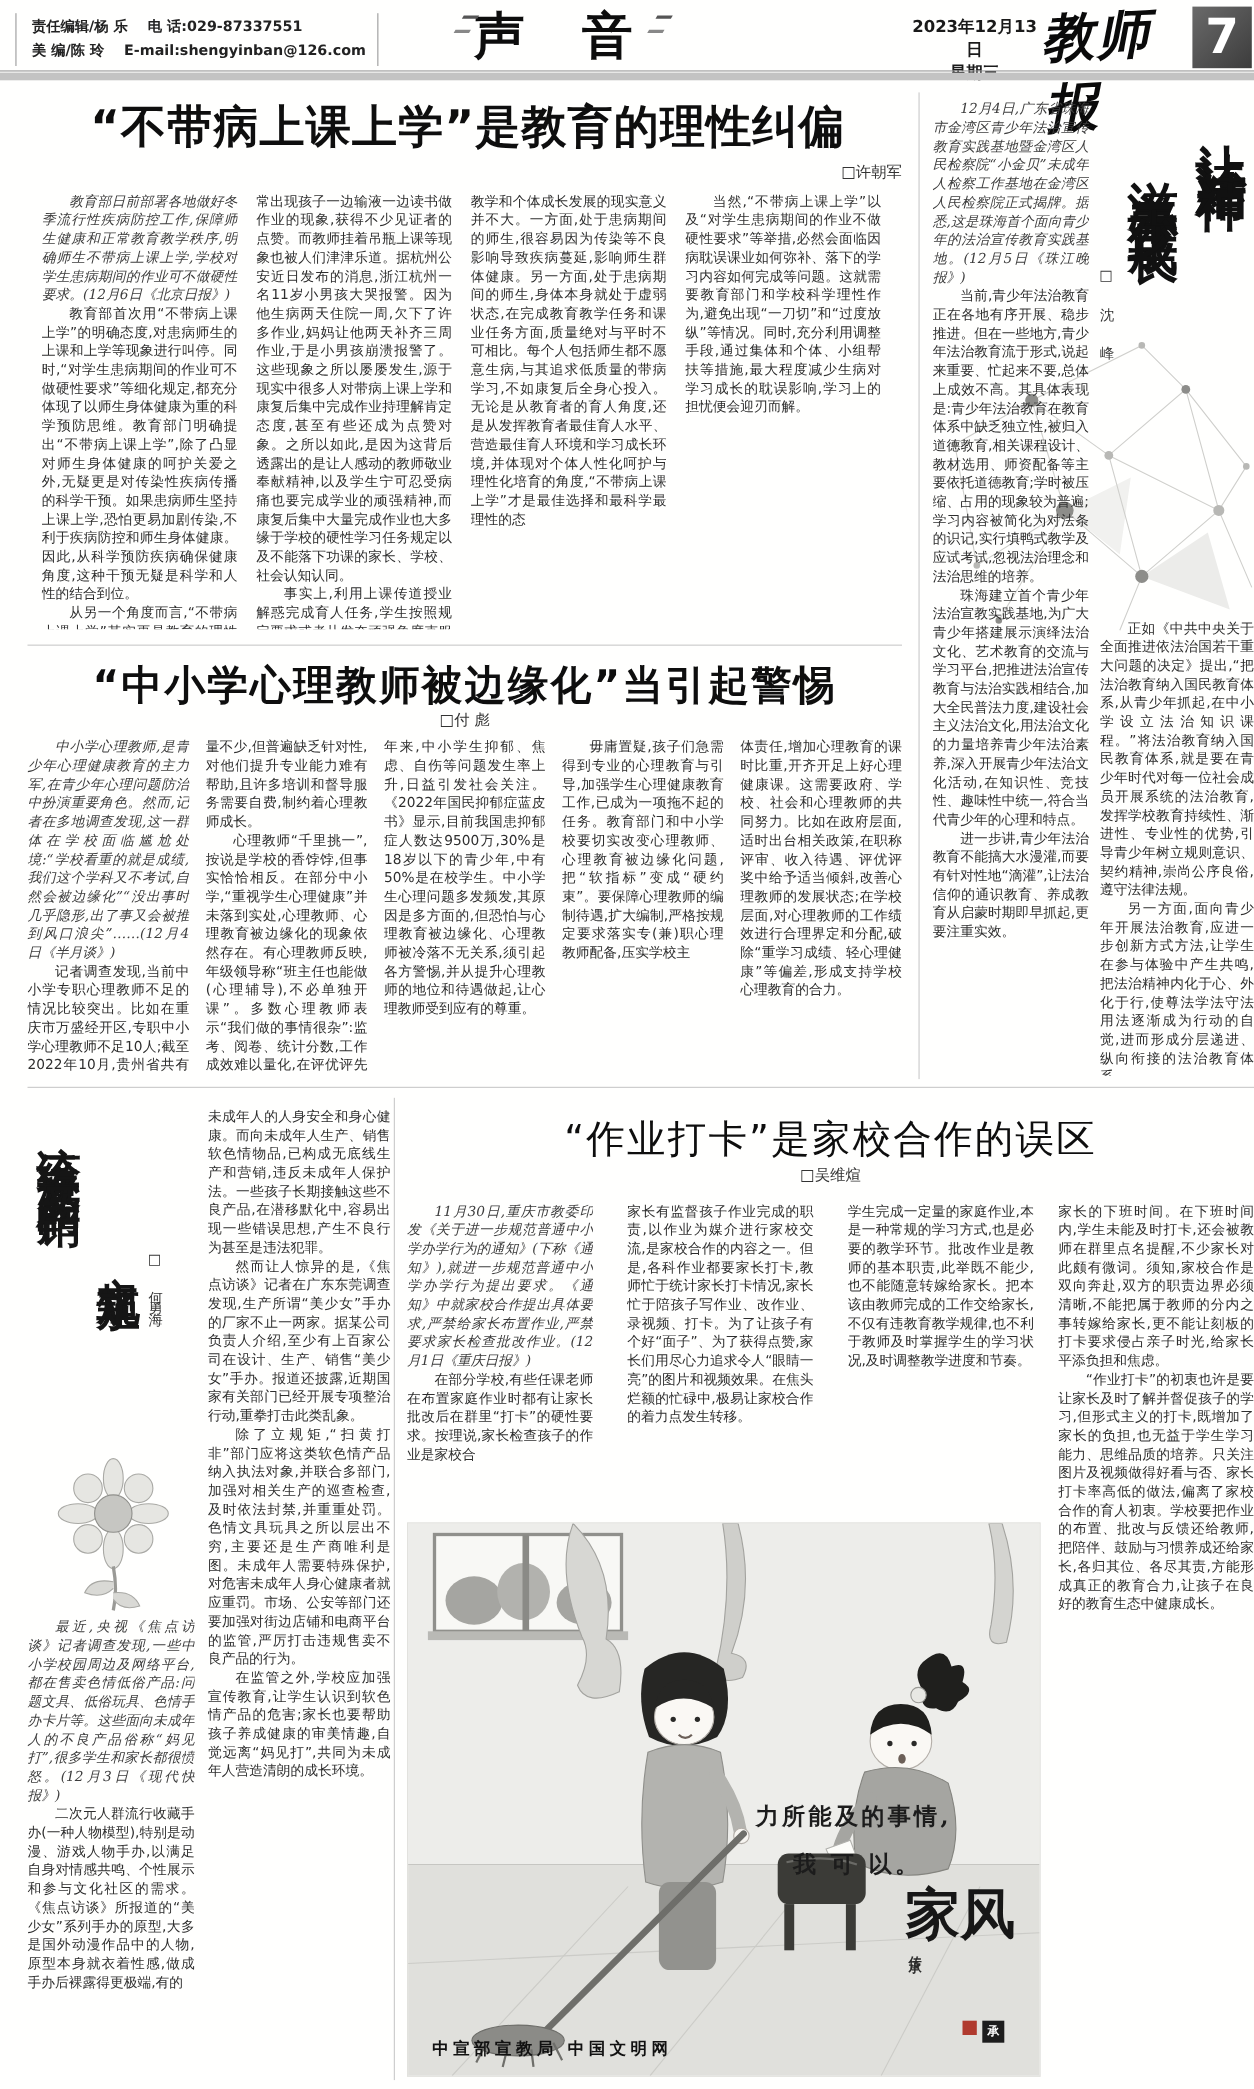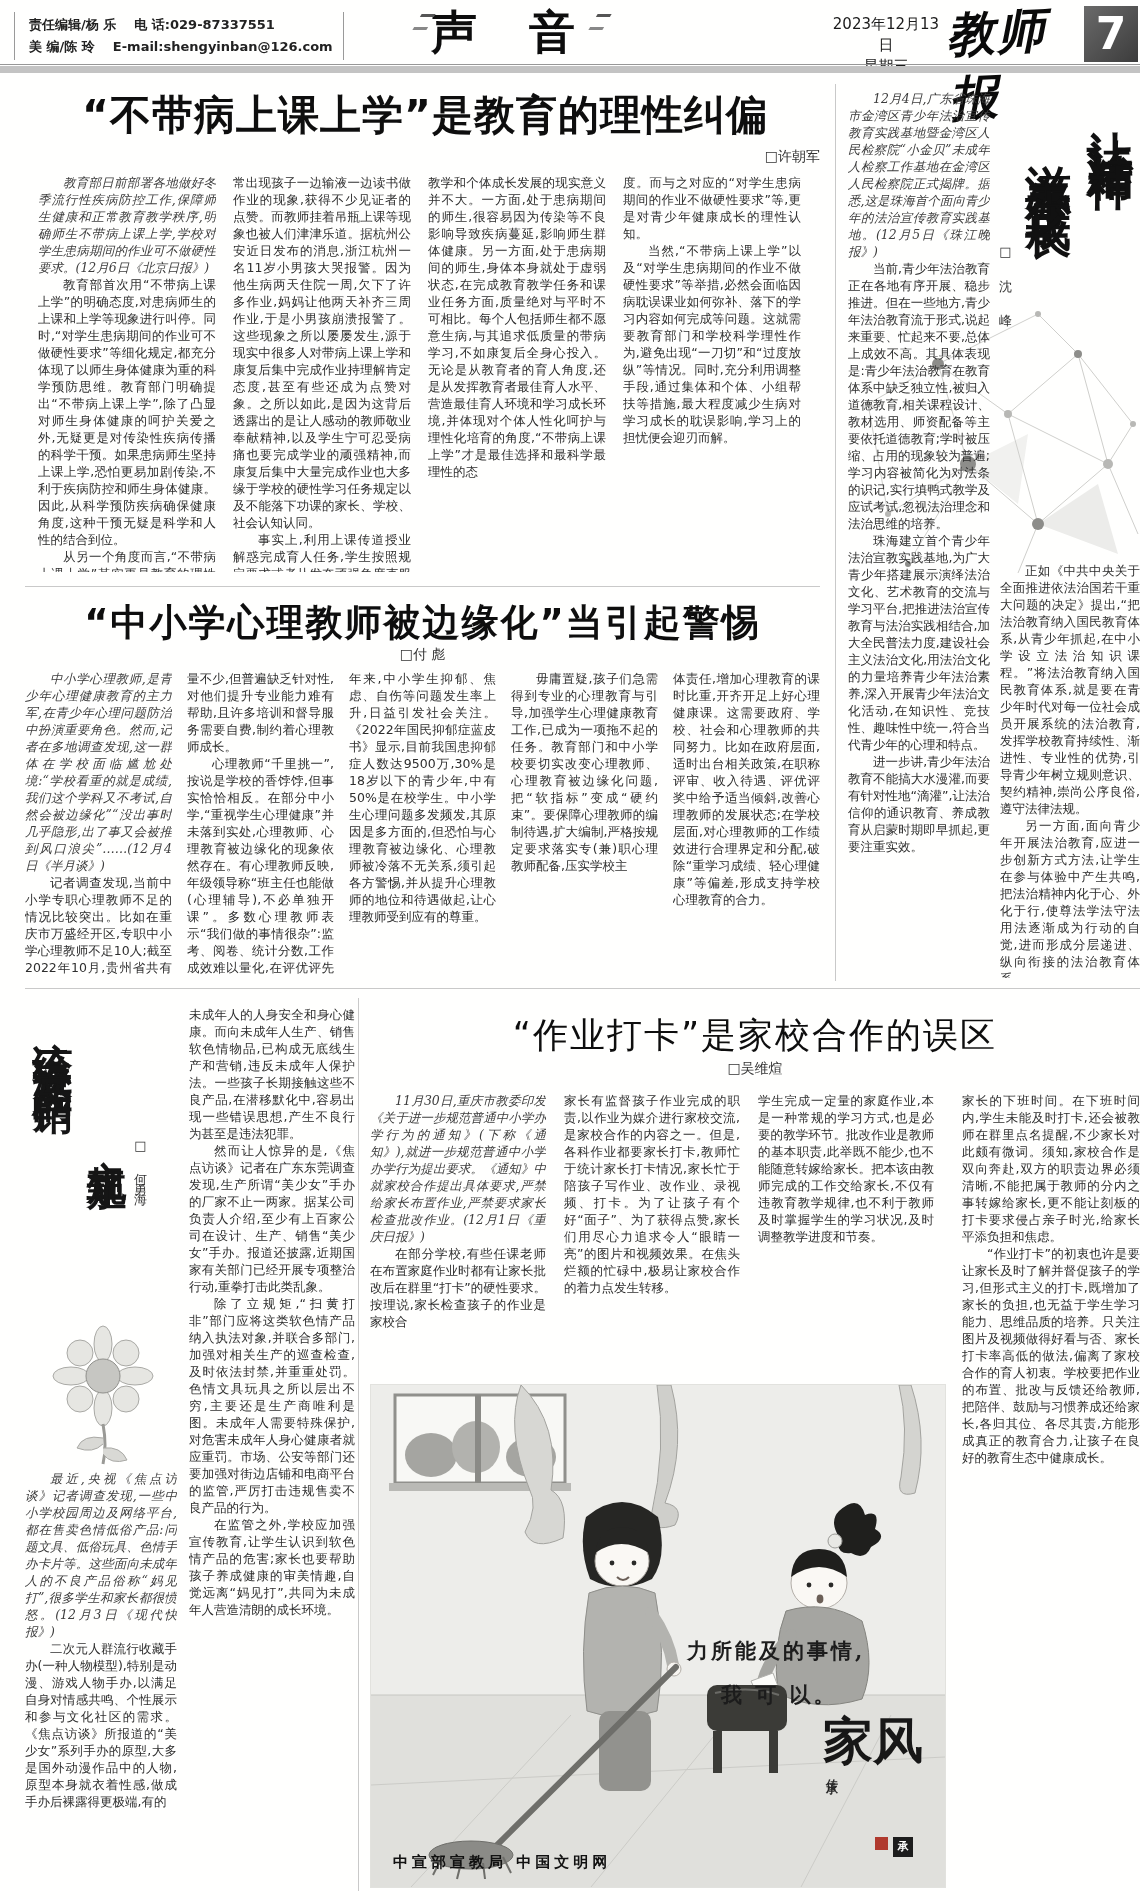--- a/index.html
+++ b/index.html
@@ -7,21 +7,21 @@
         font-family:"DejaVu Sans",sans-serif;color:#2b2b2b;padding-left:12px;}
   .abs{position:absolute;}
   
   .hdr-left{left:14px;top:12px;width:300px;border-left:1px solid #9a9a9a;border-right:1px solid #9a9a9a;
             padding:2px 14px;font-size:13px;font-weight:700;color:#222;line-height:22px;white-space:nowrap;}
   .hdr-left .gap{display:inline-block;width:18px;}
   .sec-title{left:392px;top:2px;width:240px;text-align:center;font-size:46px;font-weight:900;
              letter-spacing:18px;color:#0d0d0d;}
   .orn{display:inline-block;width:14px;height:10px;border-top:3px solid #555;border-bottom:3px solid #888;
        transform:skewX(-30deg);vertical-align:18px;}
-  .hdr-date{left:826px;top:14px;width:120px;text-align:center;font-size:15px;font-weight:400;line-height:21px;color:#1a1a1a;}
+  .hdr-date{left:826px;top:14px;width:120px;text-align:center;font-size:15px;font-weight:700;line-height:21px;color:#1a1a1a;}
   .paper-name{left:948px;top:0px;width:130px;font-size:48px;font-weight:900;font-family:"DejaVu Serif",serif;
               font-style:italic;letter-spacing:2px;color:#0a0a0a;transform:rotate(-3deg);}
   .page-box{left:1084px;top:6px;width:54px;height:56px;background:linear-gradient(135deg,#6a6a6a,#3c3c3c);
             color:#fff;font-size:44px;font-weight:900;text-align:center;line-height:56px;}
   .hdr-rule{left:0;top:66px;width:1140px;height:7px;background:#c3c3c3;}
   .hdr-rule-thin{left:0;top:64px;width:1140px;height:1px;background:#979797;}
   
   .headline{font-weight:900;color:#0e0e0e;text-align:center;white-space:nowrap;}
   .byline{font-family:"DejaVu Serif",serif;font-size:14px;color:#333;text-align:center;}
   .cols{display:flex;}
@@ -84,21 +84,20 @@
       <p>从另一个角度而言,“不带病上课上学”其实更是教育的理性纠偏。现实中,不少儿童医疗机构经</p>
     </div>
     <div class="col" style="width:178px;height:398px;">
       <p class="cont">常出现孩子一边输液一边读书做作业的现象,获得不少见证者的点赞。而教师挂着吊瓶上课等现象也被人们津津乐道。据杭州公安近日发布的消息,浙江杭州一名11岁小男孩大哭报警。因为他生病两天住院一周,欠下了许多作业,妈妈让他两天补齐三周作业,于是小男孩崩溃报警了。这些现象之所以屡屡发生,源于现实中很多人对带病上课上学和康复后集中完成作业持理解肯定态度,甚至有些还成为点赞对象。之所以如此,是因为这背后透露出的是让人感动的教师敬业奉献精神,以及学生宁可忍受病痛也要完成学业的顽强精神,而康复后集中大量完成作业也大多缘于学校的硬性学习任务规定以及不能落下功课的家长、学校、社会认知认同。</p>
       <p>事实上,利用上课传道授业解惑完成育人任务,学生按照规定要求或者从发奋顽强角度克服疾病影响按时上课完成作业,除了看得见的精神能量进步意义之外,对教育</p>
     </div>
     <div class="col" style="width:178px;height:398px;">
       <p class="cont">教学和个体成长发展的现实意义并不大。一方面,处于患病期间的师生,很容易因为传染等不良影响导致疾病蔓延,影响师生群体健康。另一方面,处于患病期间的师生,身体本身就处于虚弱状态,在完成教育教学任务和课业任务方面,质量绝对与平时不可相比。每个人包括师生都不愿意生病,与其追求低质量的带病学习,不如康复后全身心投入。无论是从教育者的育人角度,还是从发挥教育者最佳育人水平、营造最佳育人环境和学习成长环境,并体现对个体人性化呵护与理性化培育的角度,“不带病上课上学”才是最佳选择和最科学最理性的态</p>
     </div>
     <div class="col" style="width:178px;height:398px;">
-      <p class="cont">度。而与之对应的“对学生患病期间的作业不做硬性要求”等,更是对青少年健康成长的理性认知。</p>
       <p>当然,“不带病上课上学”以及“对学生患病期间的作业不做硬性要求”等举措,必然会面临因病耽误课业如何弥补、落下的学习内容如何完成等问题。这就需要教育部门和学校科学理性作为,避免出现“一刀切”和“过度放纵”等情况。同时,充分利用调整手段,通过集体和个体、小组帮扶等措施,最大程度减少生病对学习成长的耽误影响,学习上的担忧便会迎刃而解。</p>
     </div>
   </div>
 
   <div class="abs vrule" style="left:835px;top:84px;height:897px;"></div>
 
   <div class="abs" id="law-rail">
 
     <div class="abs" style="left:0px;top:200px;width:292px;height:290px;">
       <svg width="292" height="290" viewBox="0 0 292 290">
@@ -206,21 +205,21 @@
       <p>然而让人惊异的是,《焦点访谈》记者在广东东莞调查发现,生产所谓“美少女”手办的厂家不止一两家。据某公司负责人介绍,至少有上百家公司在设计、生产、销售“美少女”手办。报道还披露,近期国家有关部门已经开展专项整治行动,重拳打击此类乱象。</p>
       <p>除了立规矩,“扫黄打非”部门应将这类软色情产品纳入执法对象,并联合多部门,加强对相关生产的巡查检查,及时依法封禁,并重重处罚。色情文具玩具之所以层出不穷,主要还是生产商唯利是图。未成年人需要特殊保护,对危害未成年人身心健康者就应重罚。市场、公安等部门还要加强对街边店铺和电商平台的监管,严厉打击违规售卖不良产品的行为。</p>
       <p>在监管之外,学校应加强宣传教育,让学生认识到软色情产品的危害;家长也要帮助孩子养成健康的审美情趣,自觉远离“妈见打”,共同为未成年人营造清朗的成长环境。</p>
     </div>
   </div>
 
   <div class="abs" id="hw">
     <div class="abs headline hw-headline" style="left:0px;top:14px;width:770px;font-size:35px;">“作业打卡”是家校合作的误区</div>
     <div class="abs byline" style="left:0px;top:62px;width:770px;">□吴维煊</div>
 
-    <div class="abs cols" style="left:0px;top:94px;width:570px;height:278px;gap:18px;">
+    <div class="abs cols" style="left:0px;top:94px;width:570px;height:278px;gap:31px;">
       <div class="col" style="width:176px;height:278px;">
         <p class="intro">11月30日,重庆市教委印发《关于进一步规范普通中小学办学行为的通知》(下称《通知》),就进一步规范普通中小学办学行为提出要求。《通知》中就家校合作提出具体要求,严禁给家长布置作业,严禁要求家长检查批改作业。(12月1日《重庆日报》)</p>
         <p>在部分学校,有些任课老师在布置家庭作业时都有让家长批改后在群里“打卡”的硬性要求。按理说,家长检查孩子的作业是家校合</p>
       </div>
       <div class="col" style="width:176px;height:278px;">
         <p class="cont">家长有监督孩子作业完成的职责,以作业为媒介进行家校交流,是家校合作的内容之一。但是,各科作业都要家长打卡,教师忙于统计家长打卡情况,家长忙于陪孩子写作业、改作业、录视频、打卡。为了让孩子有个好“面子”、为了获得点赞,家长们用尽心力追求令人“眼睛一亮”的图片和视频效果。在焦头烂额的忙碌中,极易让家校合作的着力点发生转移。</p>
       </div>
       <div class="col" style="width:176px;height:278px;">
         <p class="cont">学生完成一定量的家庭作业,本是一种常规的学习方式,也是必要的教学环节。批改作业是教师的基本职责,此举既不能少,也不能随意转嫁给家长。把本该由教师完成的工作交给家长,不仅有违教育教学规律,也不利于教师及时掌握学生的学习状况,及时调整教学进度和节奏。</p>
       </div>

